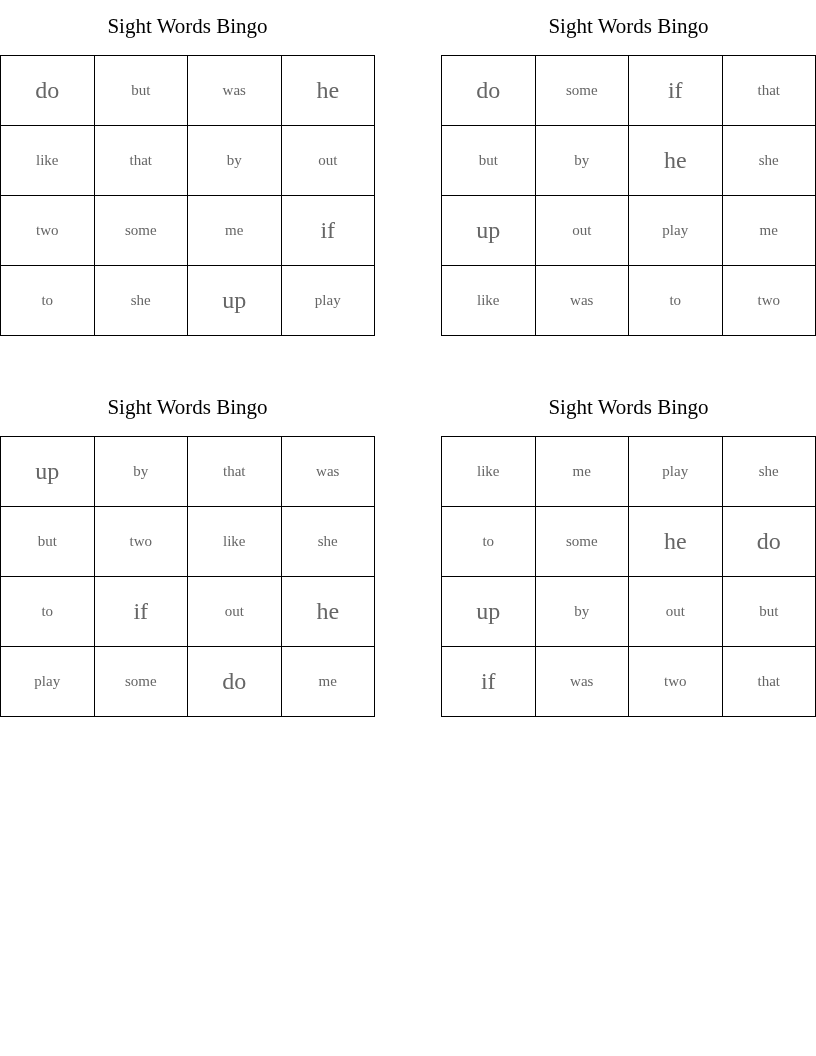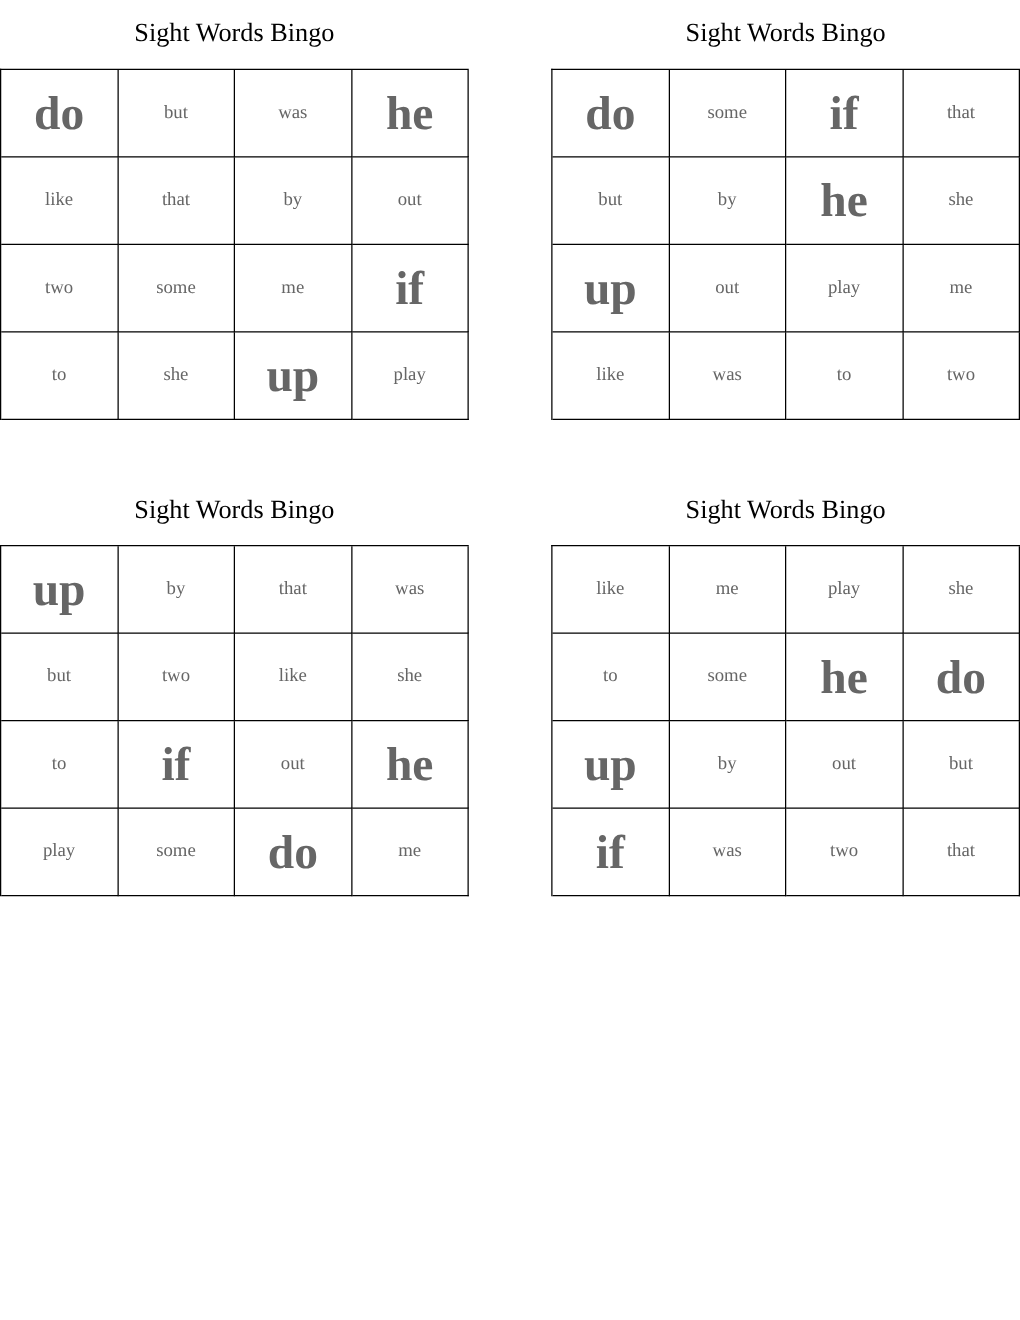--- a/index.html
+++ b/index.html
@@ -1,21 +1,21 @@
 <!DOCTYPE html>
 <html><head>
 <meta charset="utf-8">
 <style>
   html, body { margin:0; padding:0; background:#fff; }
   body { width:816px; height:1056px; position:relative; overflow:hidden; font-family:"DejaVu Serif", "Liberation Serif", serif; }
   .card { position:absolute; width:375px; }
   .title { text-align:center; font-size:21px; color:#000; height:55px; line-height:52px; font-family:"Liberation Serif", serif; }
   .grid { display:grid; grid-template-columns:repeat(4, 93.5px); grid-template-rows:repeat(4, 70px); border-top:1px solid #000; border-left:1px solid #000; width:374px; }
   .cell { border-right:1px solid #000; border-bottom:1px solid #000; display:flex; align-items:center; justify-content:center; color:#666; font-size:15px; font-family:"Liberation Serif", serif; }
-  .cell.big { font-size:38px;font-weight:bold; }
+  .cell.big { font-size:24px; }
 </style>
 </head>
 <body>
 
 <div id="root">
     <div class="card" style="left: 0px; top: 0px;">
       <div class="title">Sight Words Bingo</div>
       <div class="grid">
         <div class="cell big">do</div>
         <div class="cell">but</div>

